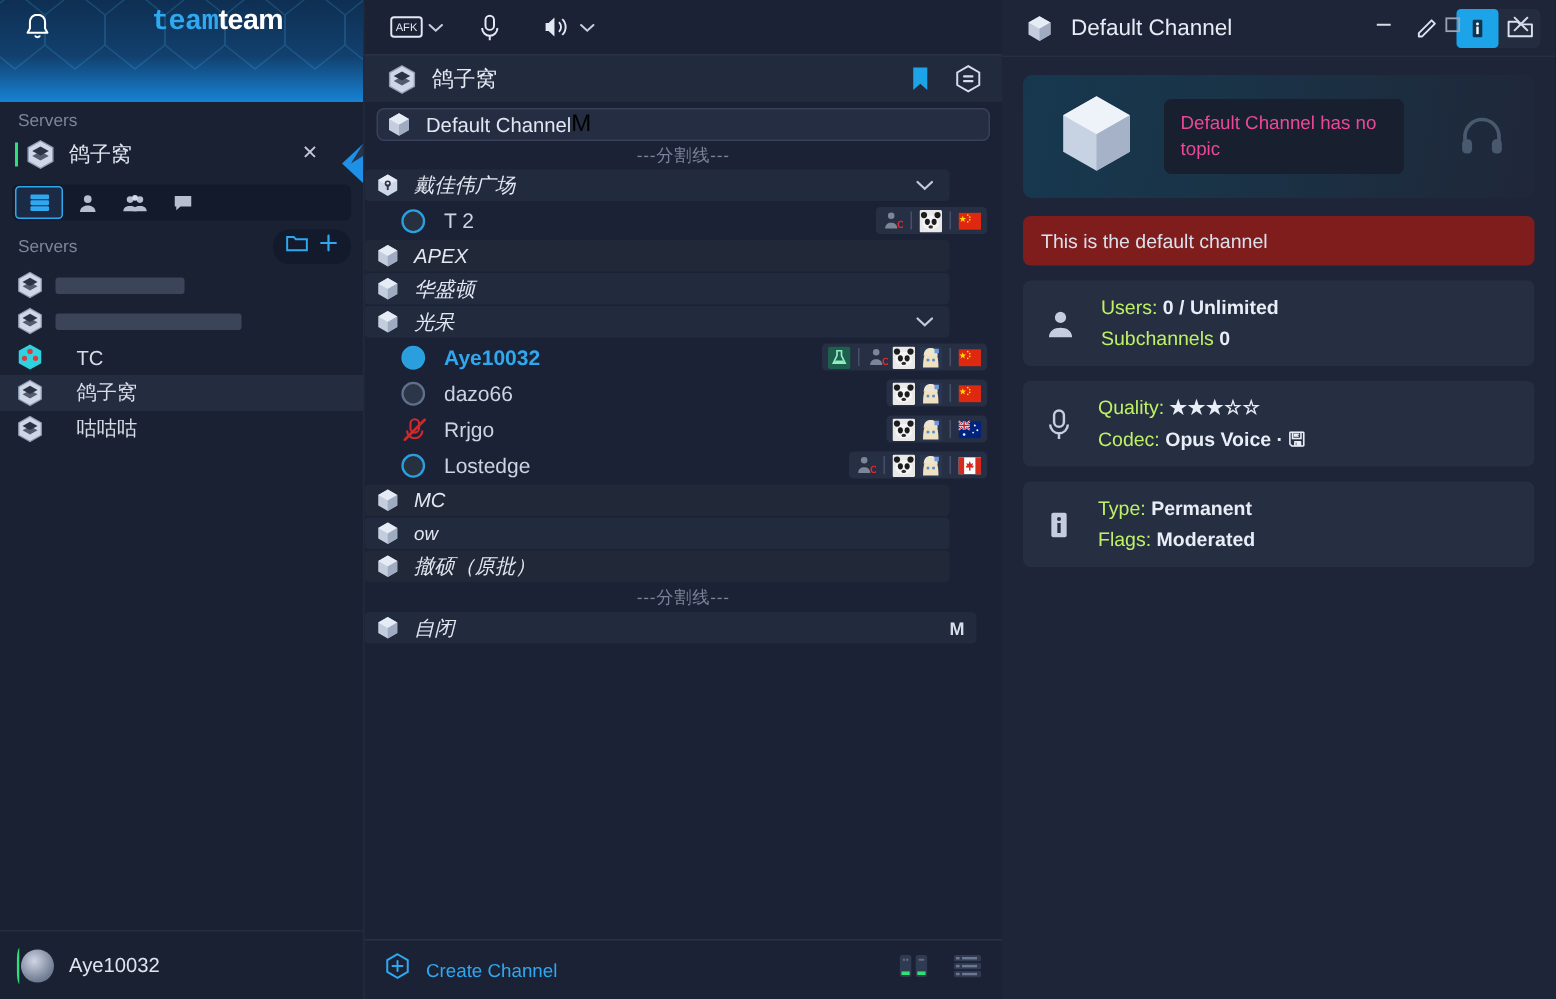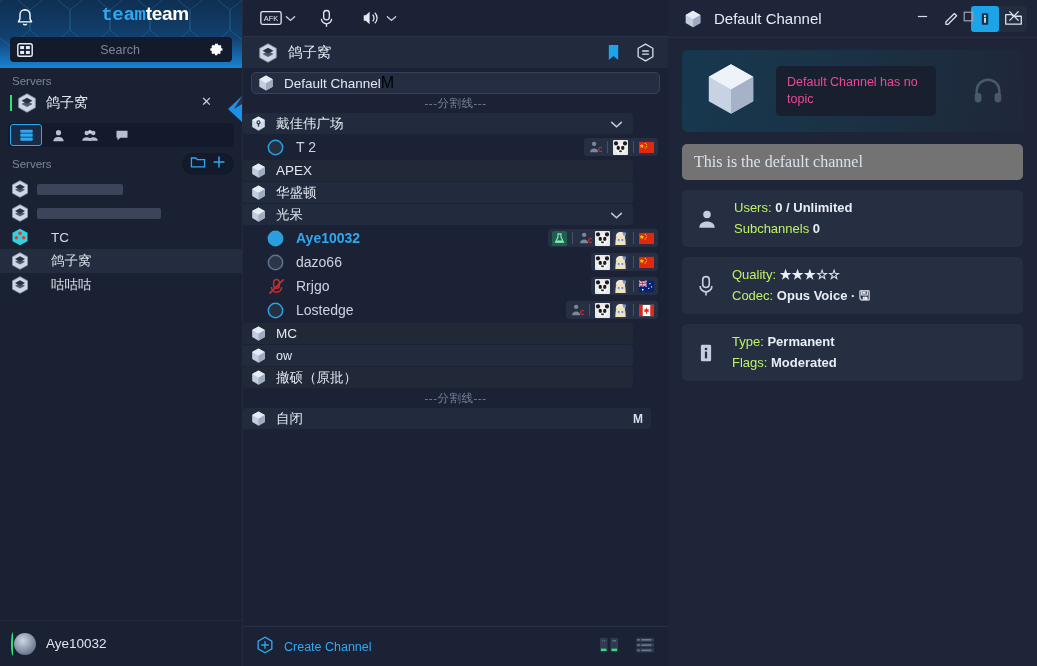--- a/index.html
+++ b/index.html
@@ -100,21 +100,21 @@
   .tree { flex:1; overflow:hidden; padding-top:4px; }
   .chan-default {
     margin:0 8px; height:22px; background:#252d42; border:1px solid #39415a; border-radius:5px;
     display:flex; align-items:center; padding-left:4px;
   }
   .chan-row {
     height:21px; margin:1px 0; display:flex; align-items:center;
     background:#222a3e; border-radius:3px; width:390px; padding-left:6px;
   }
   .chan-row.dark { background:#212939; }
-  .chan-row .cn { font-size:13.5px; color:#e2e7f1; margin-left:8px; }
+  .chan-row .cn { font-size:13.5px; color:#e2e7f1; margin-left:8px;font-style:italic; }
   .chan-row .cn.small { font-size:12.5px; }
   .chan-row .mflag { margin-left:auto; margin-right:8px; color:#d9dfea; font-size:12px; font-weight:bold; }
   .chev { margin-left:auto; margin-right:10px; }
 
   .divider-row { height:18px; display:flex; align-items:center; justify-content:center; }
   .divider-row .dt { color:#7b8losing; font-size:11.5px; letter-spacing:.5px; color:#79829a; }
 
   .user-row { height:24px; display:flex; align-items:center; padding-left:24px; position:relative; }
   .user-row .un { font-size:14px; margin-left:12px; color:#cdd4e1; }
   .user-row .un.me { color:#2fa8f0; font-weight:bold; }
@@ -148,22 +148,22 @@
     display:flex; align-items:center;
   }
   .topic-card .bigcube { margin-left:18px; }
   .topic-bubble {
     background:#181f2e; color:#ec4899; font-size:12.5px; line-height:1.35;
     padding:8px 11px; border-radius:5px; margin-left:14px; max-width:160px;
   }
   .topic-card .hp { position:absolute; right:18px; top:24px; opacity:.45; }
 
   .desc-card {
-    margin:12px 14px 0 14px; background:#737373; border-radius:5px;
-    padding:9px 12px; color:#dbe1ec; font-size:16px;font-family:Liberation Serif, serif;
+    margin:12px 14px 0 14px; background:#7f1d1d; border-radius:5px;
+    padding:9px 12px; color:#dbe1ec; font-size:13px;
   }
 
   .info-card {
     margin:10px 14px 0 14px; background:#262e42; border-radius:5px;
     height:57px; display:flex; align-items:center; padding-left:14px;
   }
   .info-card .ictext { margin-left:16px; }
   .info-card .l1, .info-card .l2 { font-size:13px; line-height:1.55; }
   .info-card .k { color:#bef264; }
   .info-card .v { color:#e8edf6; font-weight:bold; }
@@ -196,38 +196,20 @@
       <div class="brand-row">
         <svg class="bell" viewBox="0 0 24 24">
           <path d="M12 3 C8.7 3 6.5 5.4 6.5 8.6 V13 L4.8 16.2 H19.2 L17.5 13 V8.6 C17.5 5.4 15.3 3 12 3 Z" fill="none" stroke="#ffffff" stroke-width="1.5" stroke-linejoin="round"></path>
           <path d="M10.2 18.2 a1.9 1.9 0 0 0 3.6 0" fill="none" stroke="#ffffff" stroke-width="1.5"></path>
         </svg>
         <div class="brandtext">
           <span class="b1">team</span><span class="b2">team</span>
         </div>
       </div>
 
-      <div class="searchwrap">
-        <span class="sq-icon">
-          <svg width="18" height="18" viewBox="0 0 20 20">
-            <rect x="2" y="3" width="16" height="14" rx="2" fill="none" stroke="#e8eef7" stroke-width="1.6"></rect>
-            <rect x="4.6" y="5.6" width="4.4" height="3.4" fill="#e8eef7"></rect>
-            <rect x="11" y="5.6" width="4.4" height="3.4" fill="#e8eef7"></rect>
-            <rect x="4.6" y="11" width="4.4" height="3.4" fill="#e8eef7"></rect>
-            <rect x="11" y="11" width="4.4" height="3.4" fill="#e8eef7"></rect>
-          </svg>
-        </span>
-        <input class="search-input" type="text" placeholder="Search" style="">
-        <span class="gear-btn">
-          <svg width="17" height="17" viewBox="0 0 20 20">
-            <path fill="#ffffff" d="M10 6.6a3.4 3.4 0 1 0 0 6.8 3.4 3.4 0 0 0 0-6.8zm0 5.1a1.7 1.7 0 1 1 0-3.4 1.7 1.7 0 0 1 0 3.4z"></path>
-            <path fill="#ffffff" d="M17 8.6h-1.3a5.9 5.9 0 0 0-.6-1.4l.9-.9-1.9-2-.9.9a5.9 5.9 0 0 0-1.4-.6V3.2H8.2v1.4c-.5.1-1 .3-1.4.6l-.9-.9-2 2 .9.9c-.3.4-.5.9-.6 1.4H2.8v2.8h1.4c.1.5.3 1 .6 1.4l-.9.9 2 2 .9-.9c.4.3.9.5 1.4.6v1.4h2.8v-1.4c.5-.1 1-.3 1.4-.6l.9.9 1.9-2-.9-.9c.3-.4.5-.9.6-1.4H17z"></path>
-          </svg>
-        </span>
-      </div>
     </div>
 
     <div class="servers-label">Servers</div>
 
     <div class="cur-server">
       <span class="greenbar"></span>
       <svg width="22" height="22" viewBox="0 0 24 24" style="margin-left:6px">
         <path d="M12 2 L21 7 V17 L12 22 L3 17 V7 Z" fill="#cfd7e6" stroke="#8f9bb3" stroke-width="1"></path>
         <path d="M6 9.5 L12 6.2 L18 9.5 L12 12.8 Z" fill="#2a3145"></path>
         <path d="M6 13 L12 9.7 L18 13 L12 16.3 Z" fill="#2a3145" opacity="0.75"></path>

